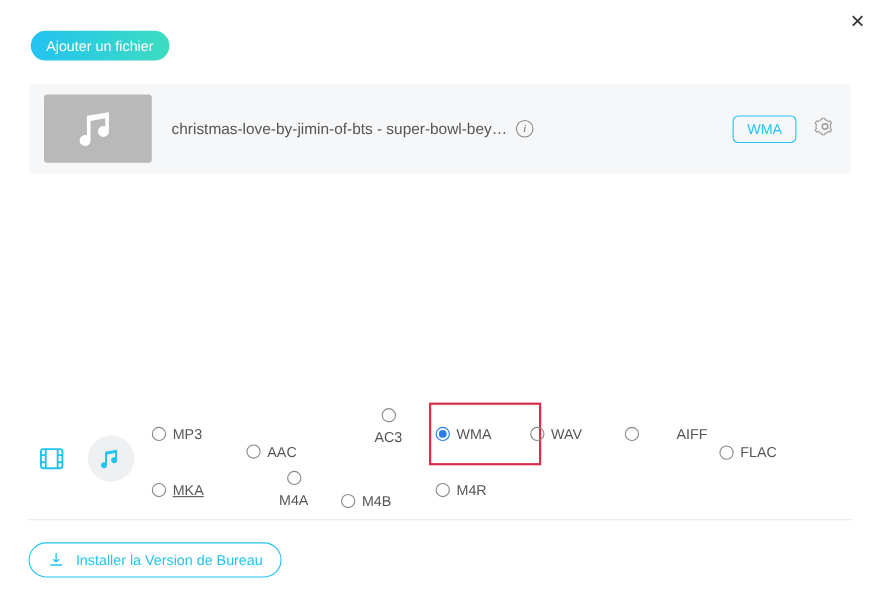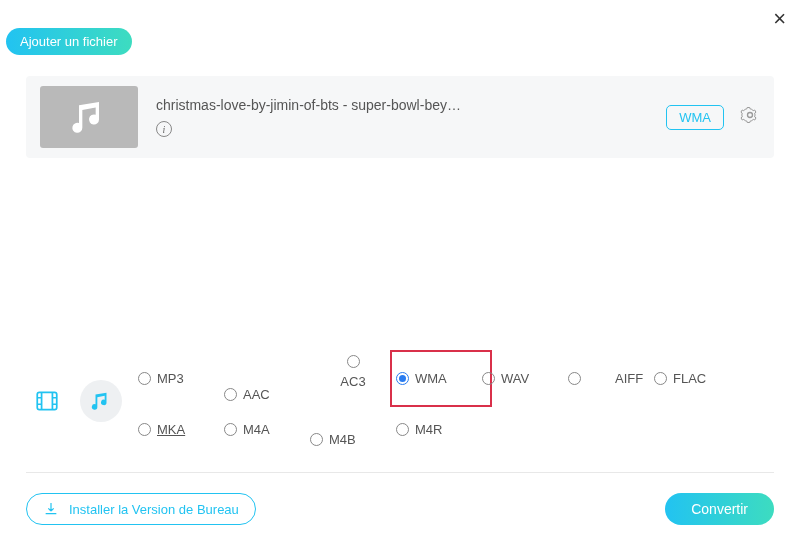--- a/index.html
+++ b/index.html
@@ -1,45 +1,45 @@
 <!DOCTYPE html>
 <html><head>
 <meta charset="utf-8">
 <style>
   * { box-sizing: border-box; margin: 0; padding: 0; font-family: -apple-system, BlinkMacSystemFont, "Segoe UI", Helvetica, Arial, sans-serif; }
   body { width: 800px; height: 547px; background: #fff; position: relative; overflow: hidden; }
 
   .close-x { position: absolute; top: 8px; right: 14px; font-size: 22px; color: #333; cursor: pointer; line-height: 1; }
 
   .add-btn {
-    position: absolute; top: 28px; left: 6px;
+    position: absolute; top: 28px; left: 28px;
     background: linear-gradient(90deg,#22c3f1,#3ddcc0);
     color: #fff; border-radius: 18px; padding: 6px 14px;
     font-size: 13px; cursor: pointer;
   }
 
   .file-row {
     position: absolute; top: 76px; left: 26px; right: 26px; height: 82px;
     background: #f6f7f8; border-radius: 4px;
     display: flex; align-items: center; padding: 10px 14px; gap: 18px;
   }
   .thumb {
     width: 98px; height: 62px; background: #b9b9b9; border-radius: 3px;
     display: flex; align-items: center; justify-content: center; flex-shrink: 0;
   }
   .thumb svg { fill: #fff; }
-  .file-meta { flex: 1; display: flex; flex-direction: column; gap: 8px; color: #4a4a4a; }
+  .file-meta { flex: 1; display: flex; flex-direction: row; gap: 8px; color: #4a4a4a; }
   .file-title { font-size: 14px; color: #555; }
   .info-icon { width: 16px; height: 16px; border: 1.4px solid #888; border-radius: 50%; display:flex; align-items:center; justify-content:center; font-size:10px; color:#666; font-style: italic; font-family: serif; }
   .row-right { display: flex; align-items: center; gap: 16px; }
   .fmt-badge { border: 1px solid #22c3f1; color: #22c3f1; border-radius: 5px; padding: 4px 12px; font-size: 13px; cursor: pointer; }
   .gear { color: #9a9a9a; cursor: pointer; }
 
   .formats-bar {
-    position: absolute; bottom: 100px; left: 26px; right: 26px;
+    position: absolute; bottom: 84px; left: 26px; right: 26px;
     display: flex; align-items: center; gap: 6px;
     border-top: 1px solid rgba(0,0,0,0); padding-top: 4px;
   }
   .mode-btn {
     width: 42px; height: 42px; border-radius: 50%;
     display:flex; align-items:center; justify-content:center;
     margin-right: 6px; cursor: pointer;
   }
   .mode-video { color:#22c3f1; }
   .mode-audio { background:#eef0f2; color:#b8bbc0; }
@@ -140,29 +140,29 @@
         <span>WMA</span>
       </div>
       <div class="radio-item" style="grid-area: 1 / 5;">
         <span class="radio-circle"></span>
         <span>WAV</span>
       </div>
       <div class="radio-item" style="grid-area: 1 / 6; gap: 34px;">
         <span class="radio-circle"></span>
         <span>AIFF</span>
       </div>
-      <div class="radio-item" style="grid-area: 1 / 7;">
+      <div class="radio-item" style="grid-area: 1 / 7; align-items: flex-end;">
         <span class="radio-circle"></span>
         <span>FLAC</span>
       </div>
       <div class="radio-item" style="grid-area: 2 / 1; text-decoration: underline;">
         <span class="radio-circle"></span>
         <span>MKA</span>
       </div>
-      <div class="radio-item" style="grid-area: 2 / 2;">
+      <div class="radio-item" style="grid-area: 2 / 2; flex-direction: column;">
         <span class="radio-circle"></span>
         <span>M4A</span>
       </div>
       <div class="radio-item" style="grid-area: 2 / 3; margin-top: 20px;">
         <span class="radio-circle"></span>
         <span>M4B</span>
       </div>
       <div class="radio-item" style="grid-area: 2 / 4;">
         <span class="radio-circle"></span>
         <span>M4R</span>
@@ -172,16 +172,13 @@
 
 <div class="divider"></div>
 
 <div class="bottom-bar">
   <div class="install-btn">
     <svg width="16" height="16" viewBox="0 0 24 24" fill="none" stroke="currentColor" stroke-width="1.8">
         <path d="M12 3v12m0 0l-4-4m4 4l4-4M4 19h16"></path>
       </svg>
     <span>Installer la Version de Bureau</span>
   </div>
-  <div class="convert-btn">
-    <span>Convertir</span>
-  </div>
 </div>
 
 </body></html>

